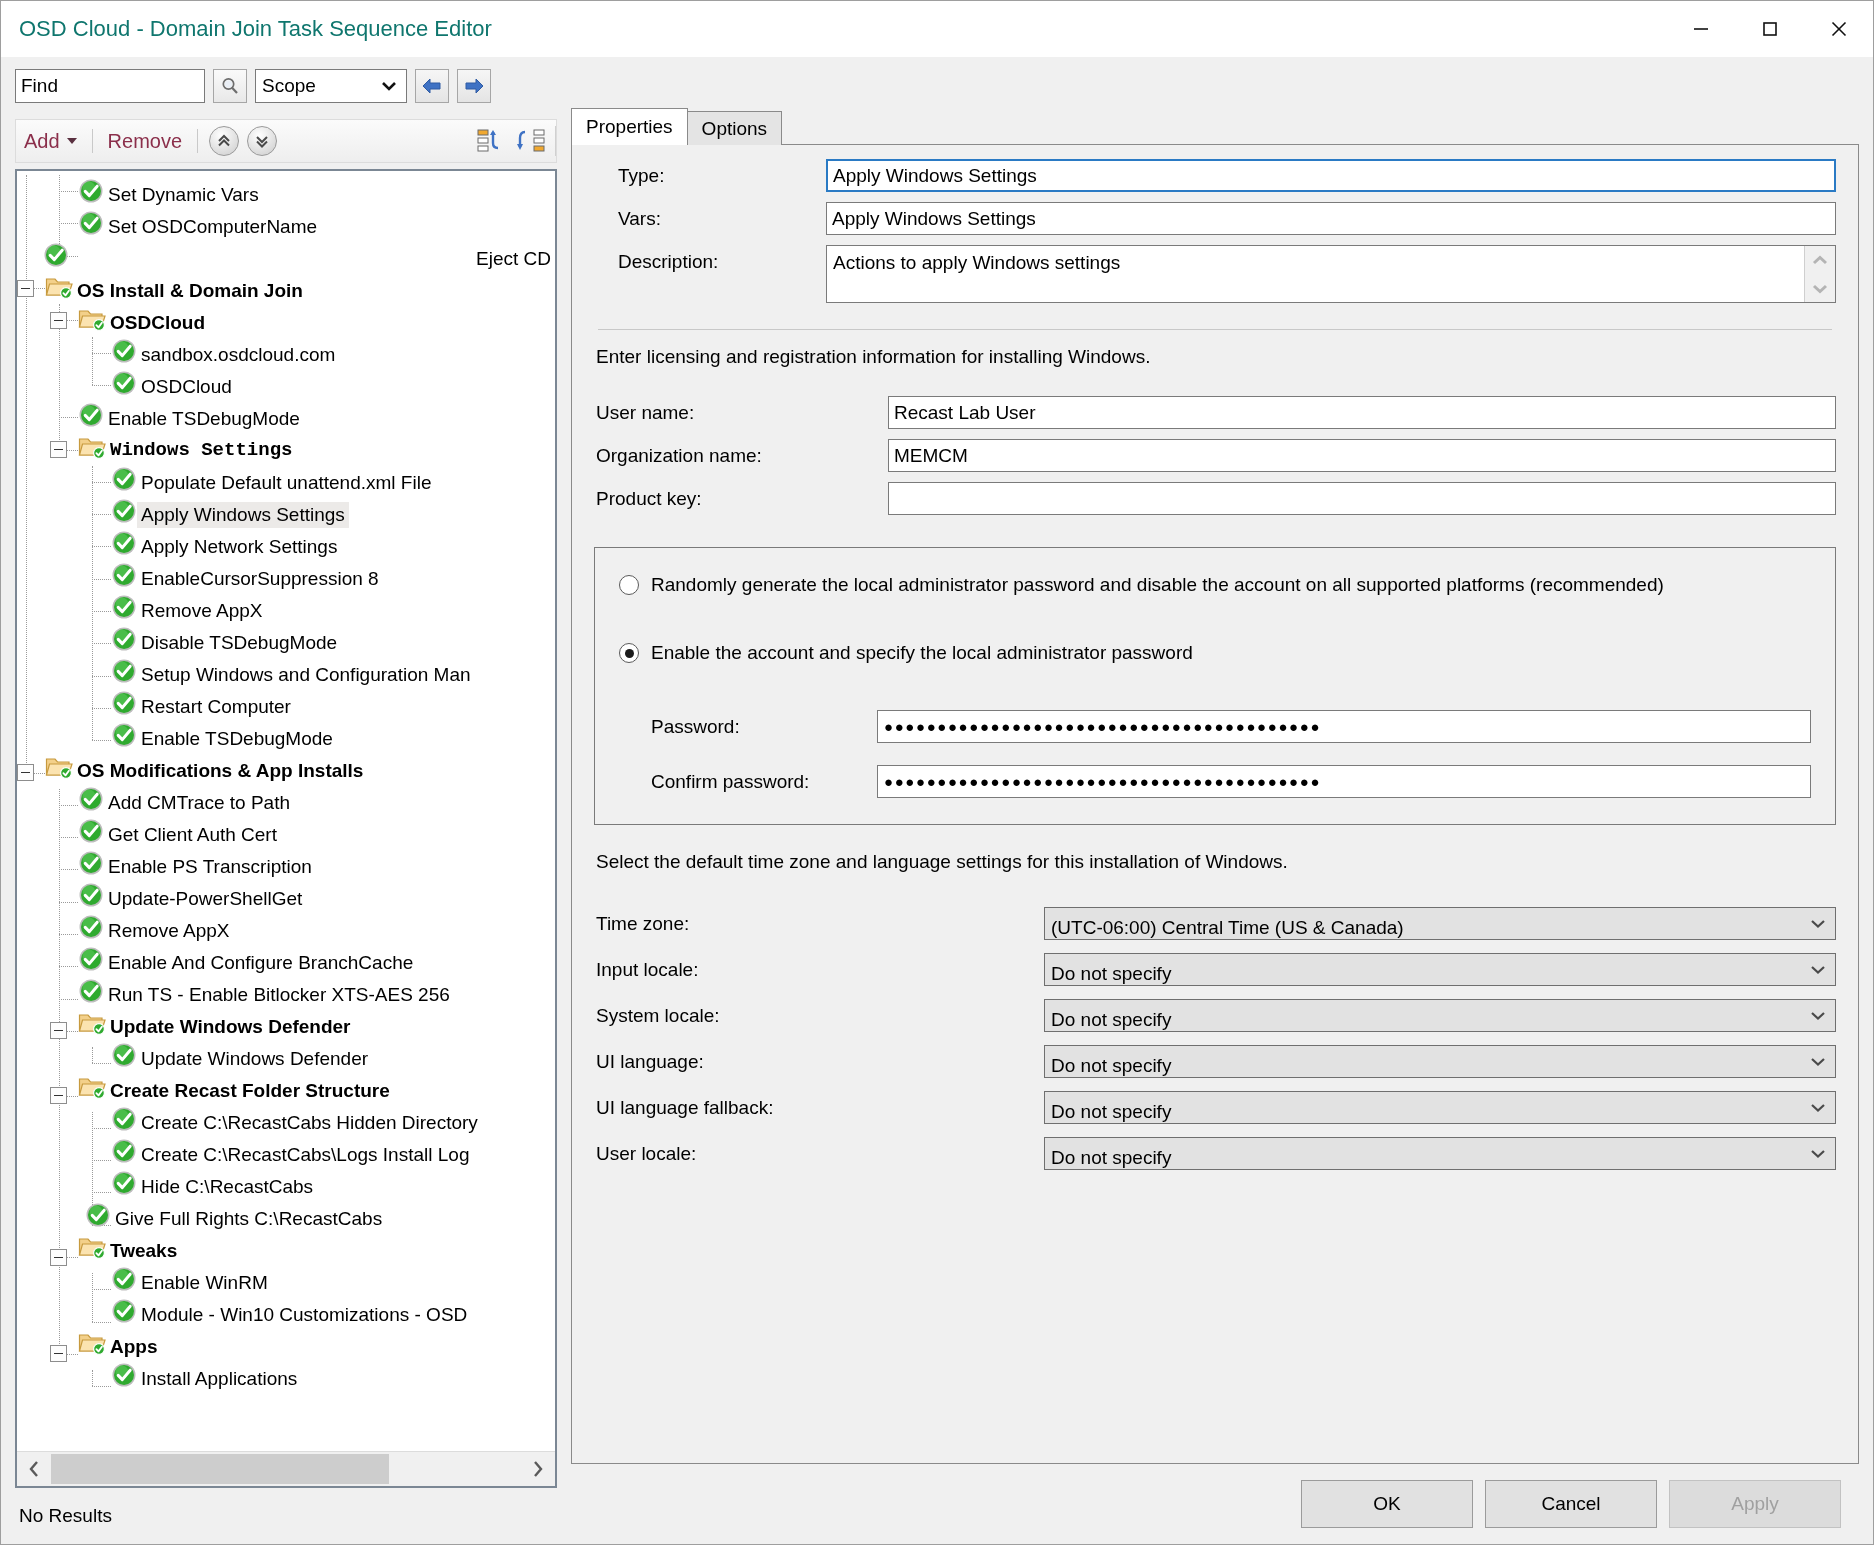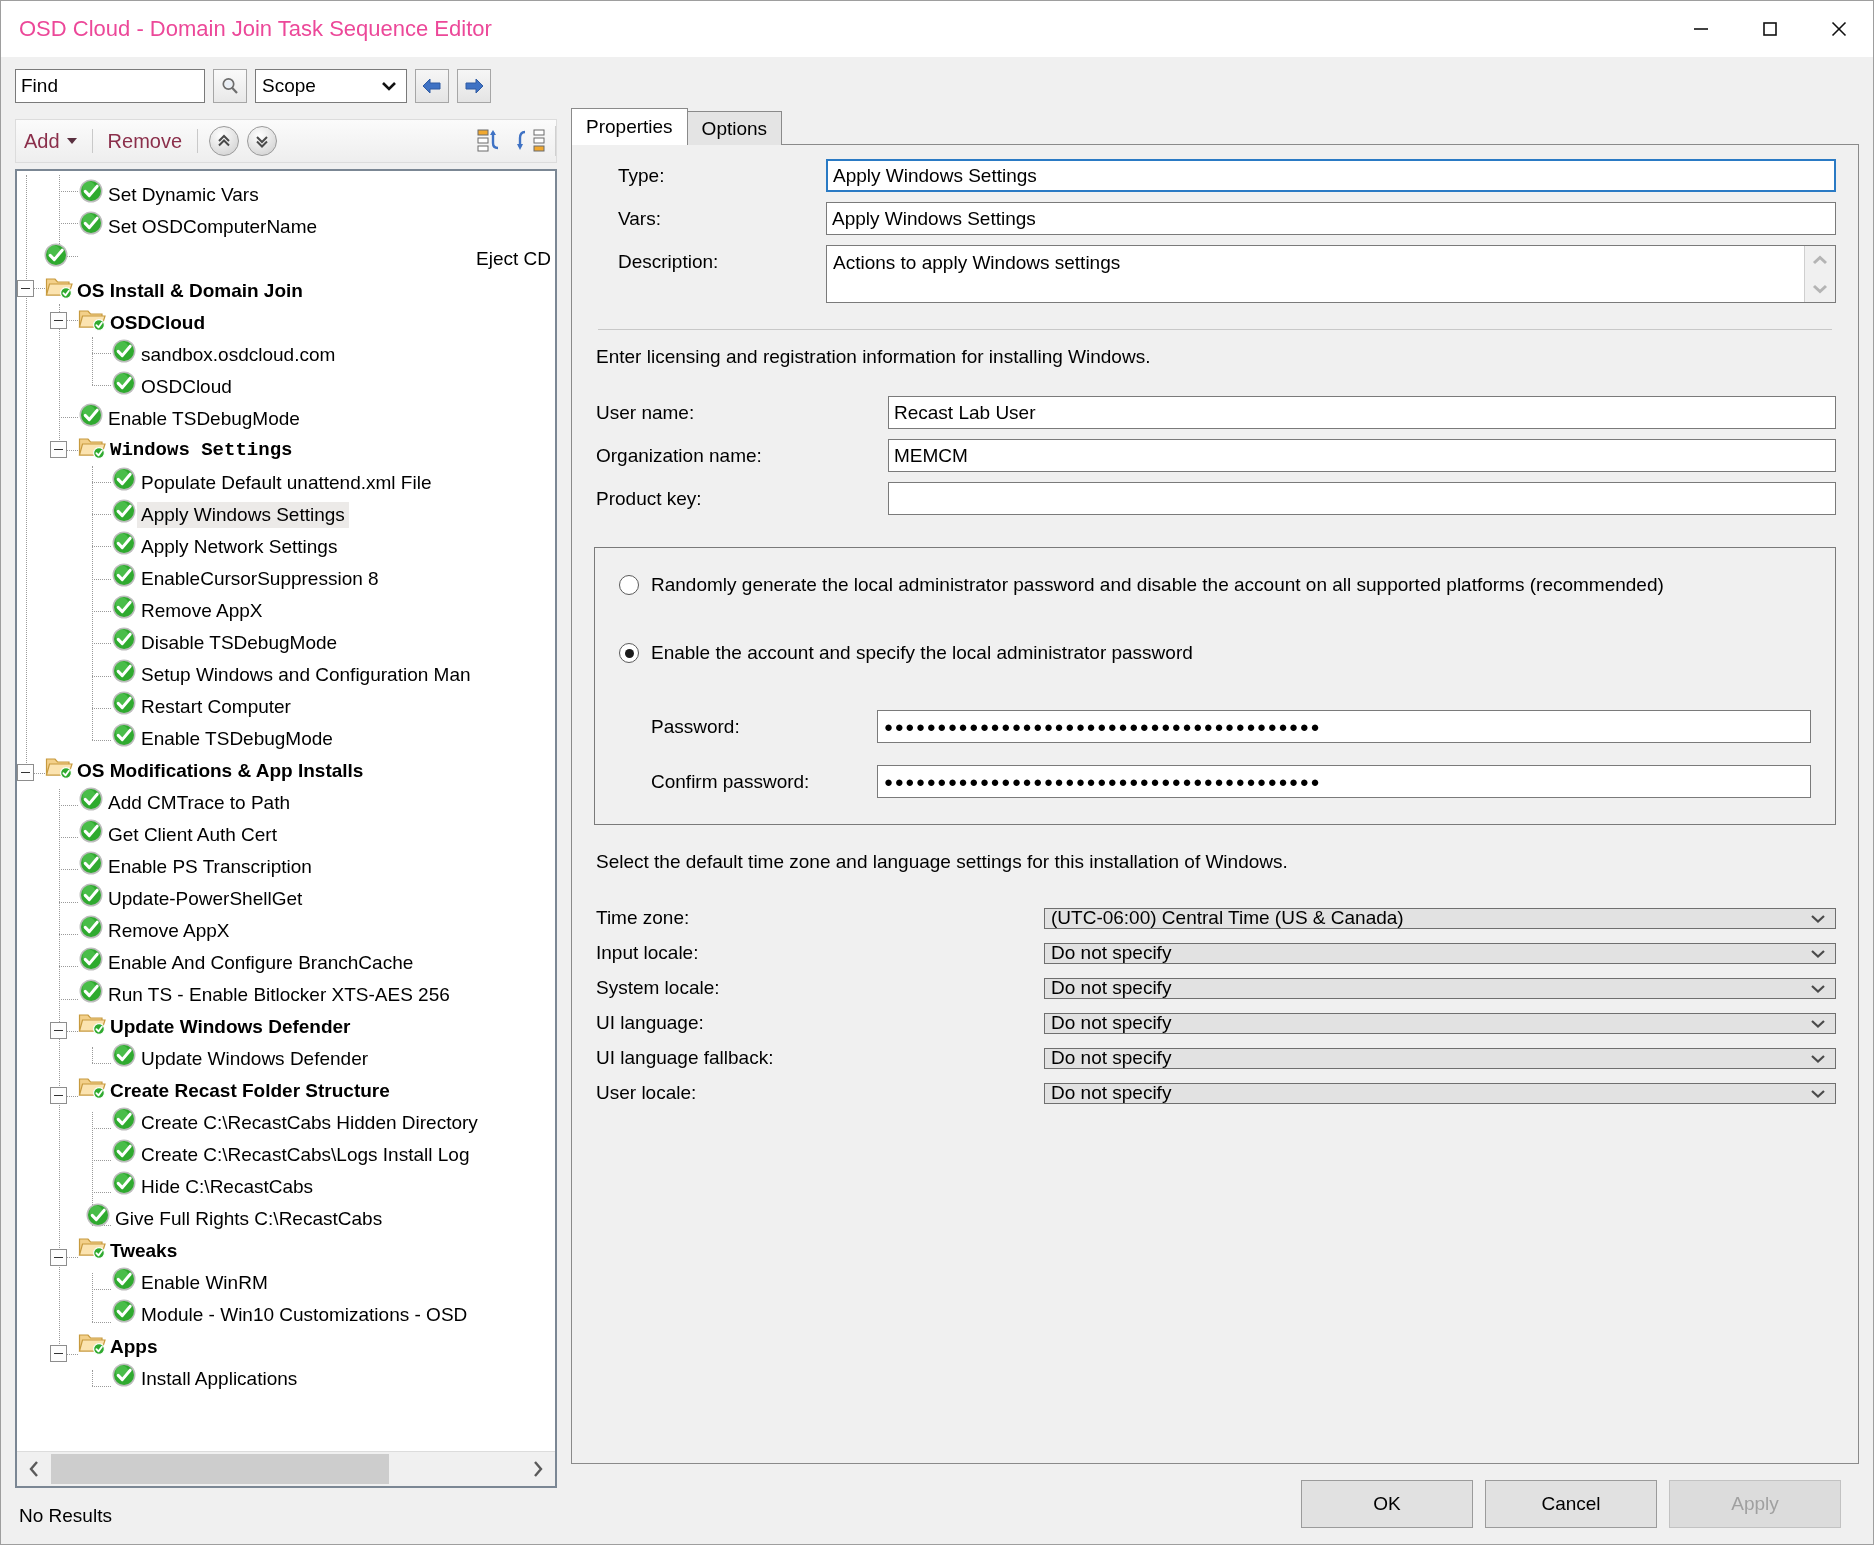--- a/index.html
+++ b/index.html
@@ -33,21 +33,21 @@
   .titlebar {
     height: 56px;
     background: #ffffff;
     display: flex;
     align-items: center;
     flex: 0 0 auto;
   }
   .titlebar-text {
     margin-left: 18px;
     font-size: 22px;
-    color: #ec4899;
+    color: #0f766e;
     white-space: nowrap;
   }
   .titlebar-spacer { flex: 1 1 auto; }
   .caption-btn {
     width: 69px;
     height: 56px;
     display: flex;
     align-items: center;
     justify-content: center;
     background: transparent;
@@ -434,25 +434,25 @@
     margin-bottom: 13px;
   }
   .combo-label {
     width: 450px; flex: 0 0 450px;
     font-size: 19px;
     padding-left: 2px;
     box-sizing: border-box;
   }
   .combo {
     flex: 1 1 auto;
-    height: 21px;
+    height: 33px;
     border: 1px solid #6f6f6f;
     background: #e2e2e2;
     display: flex;
-    align-items: center;
+    align-items: flex-end;
     position: relative;
     box-sizing: border-box;
   }
   .combo .cb-text { padding-left: 6px; font-size: 19px; }
   .combo .cb-arrow {
     position: absolute; right: 8px; top: 0; bottom: 0;
     display: flex; align-items: center;
   }
 
   .footer {

